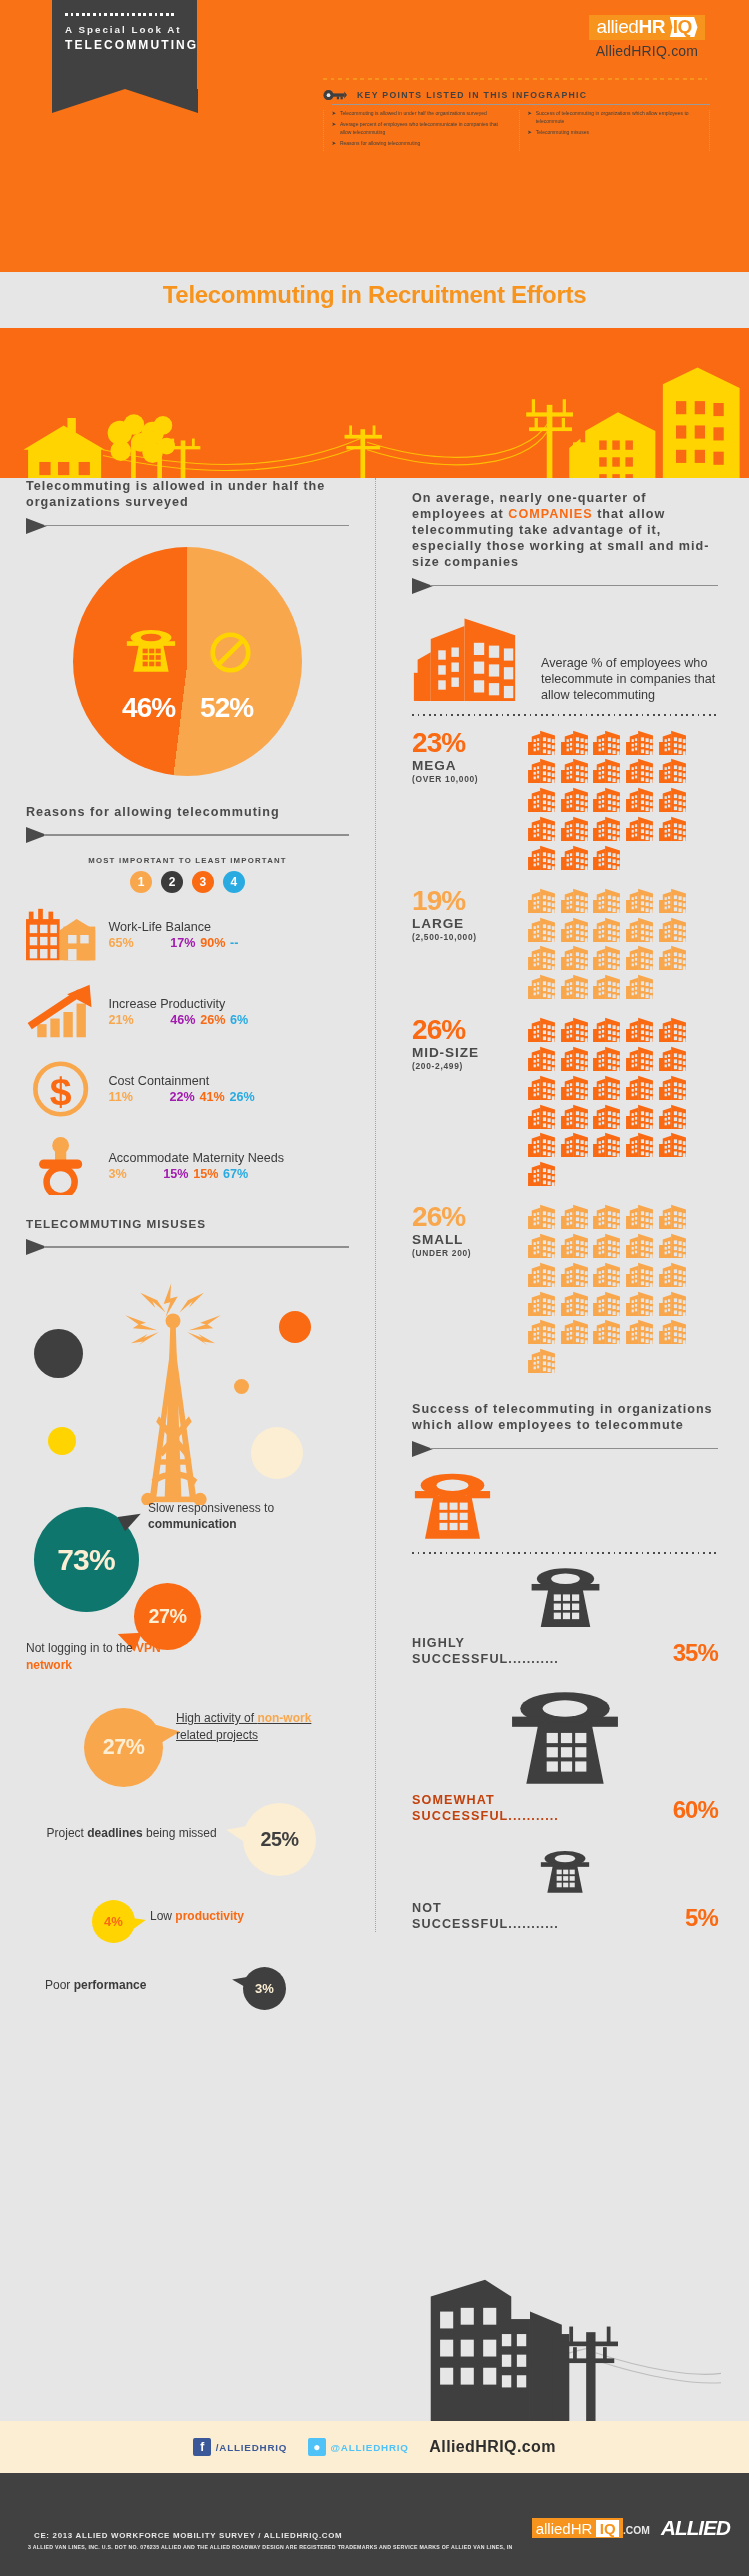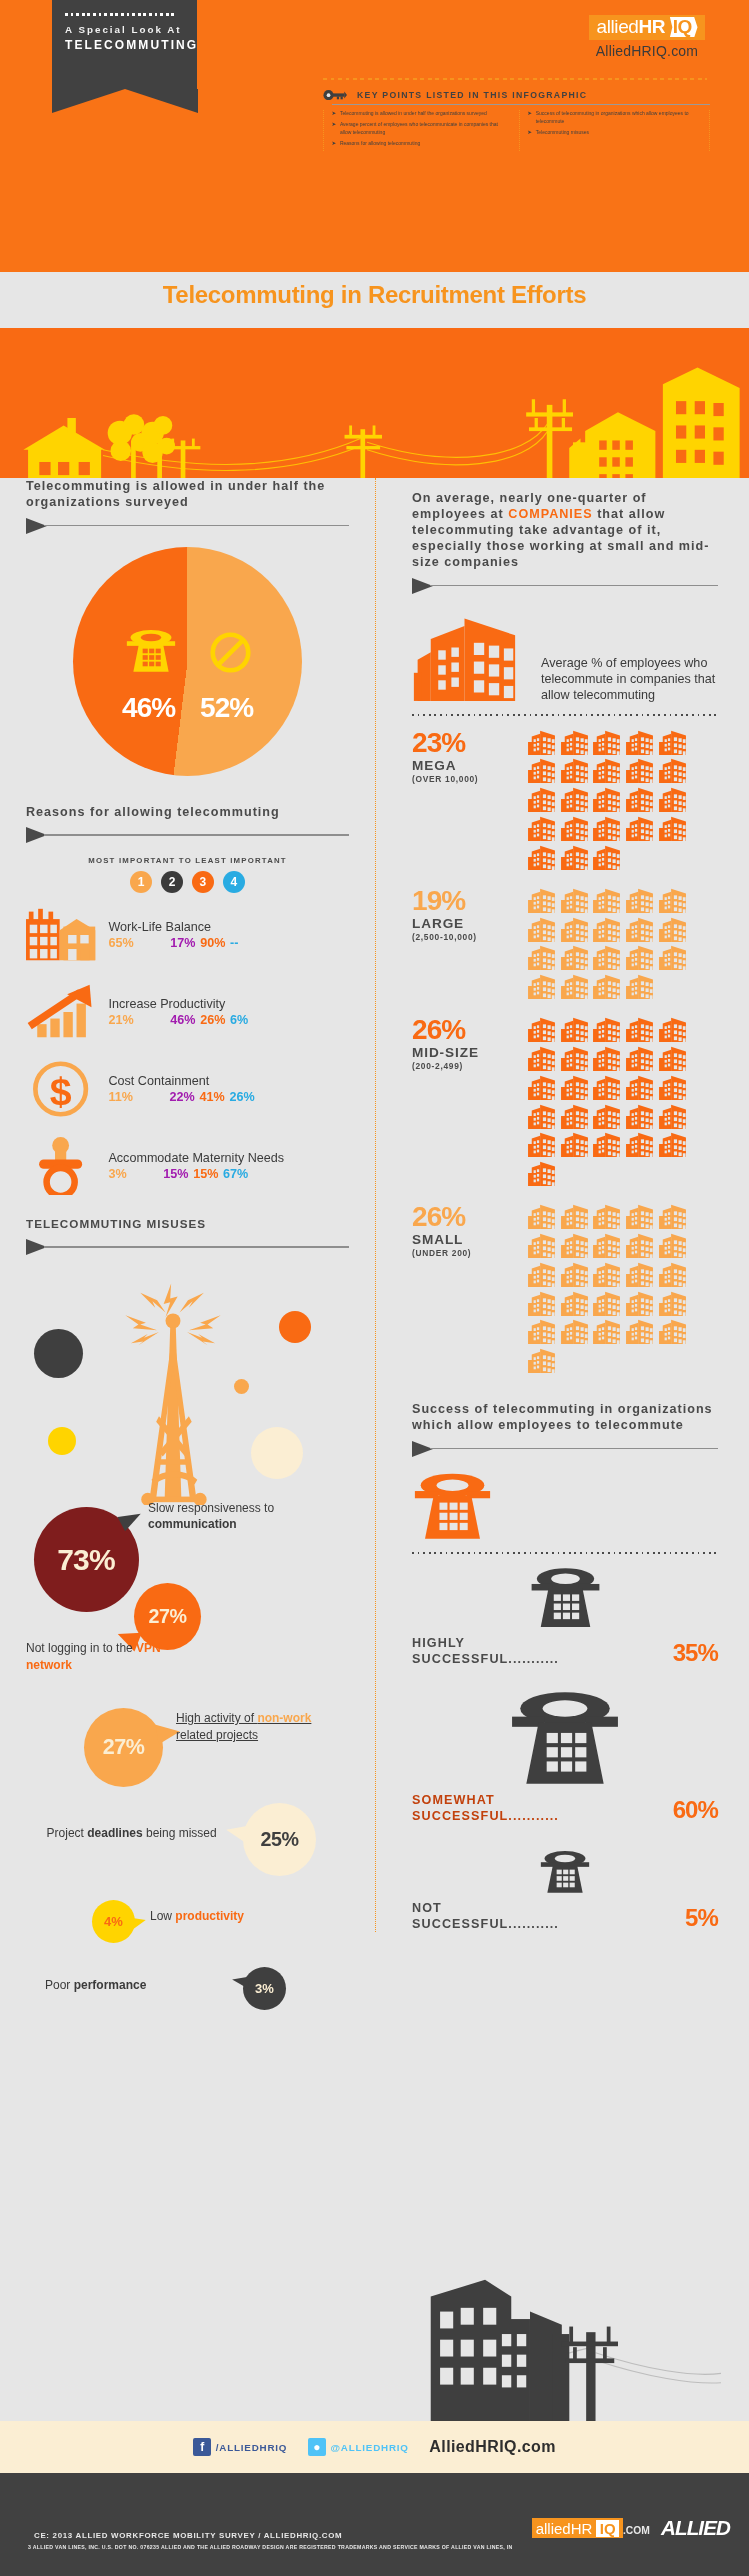--- a/index.html
+++ b/index.html
@@ -459,21 +459,21 @@
             <polygon points="98,18 82,34 86,27 72,39 85,20 81,26"></polygon>
             <polygon points="14,42 36,50 30,52 48,58 22,56 28,52"></polygon>
             <polygon points="116,42 94,50 100,52 82,58 108,56 102,52"></polygon>
             <polygon points="20,72 38,62 34,66 50,60 28,74 33,70"></polygon>
             <polygon points="110,72 92,62 96,66 80,60 102,74 97,70"></polygon>
           </g>
         </svg>
       </div>
 
       <div class="bubble-row" style="height:112px;">
-        <div class="bub" style="width:105px;height:105px;background:#7f1d1d;position:absolute;left:7.5px;top:0;">
+        <div class="bub" style="width:105px;height:105px;background:#0f766e;position:absolute;left:7.5px;top:0;">
           <span style="font-size:30px;color:#fbeed3;letter-spacing:-0.9px;">73%</span>
           <span class="tail" style="right:-3.7px;top:3.7px;border-top:8.4px solid transparent;border-bottom:8.4px solid transparent;border-left:22.5px solid #3f3f3f;transform:rotate(-28deg);"></span>
         </div>
         <div style="position:absolute;left:122px;top:-7.5px;font-size:12px;line-height:16px;color:#3b3b3b;width:201px;">
           <span>Slow responsiveness to </span><b>communication</b>
         </div>
       </div>
 
       <div class="bubble-row" style="height:89px;">
         <div class="bub" style="width:67px;height:67px;background:#f96a13;position:absolute;left:108px;top:-36px;">

